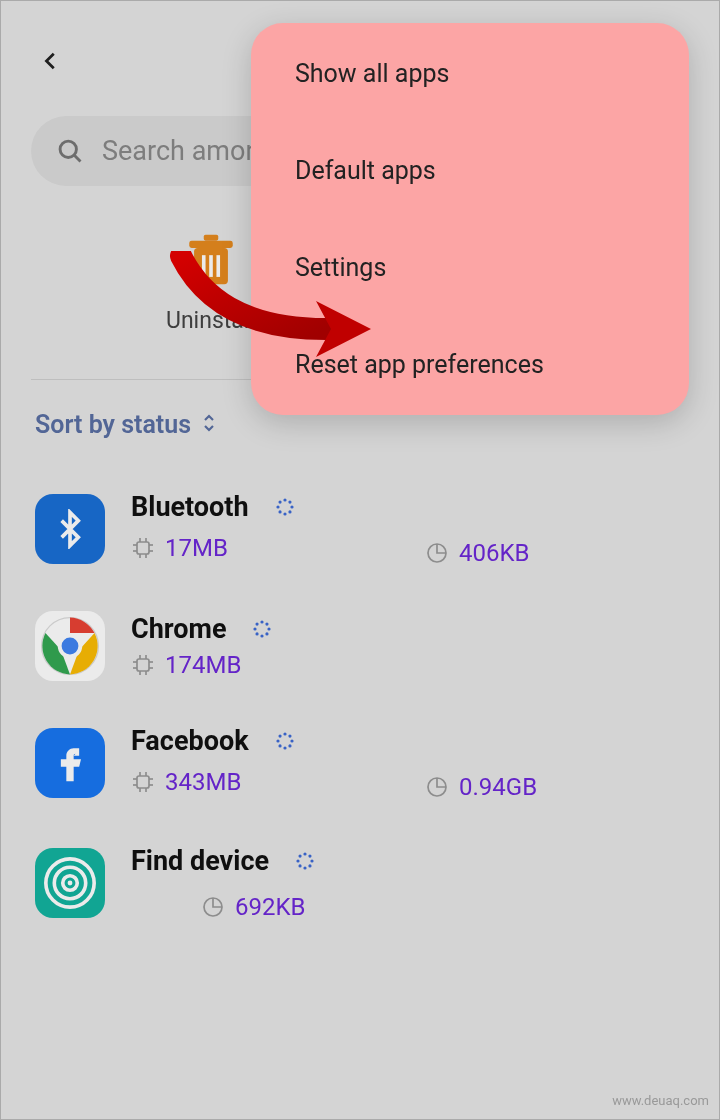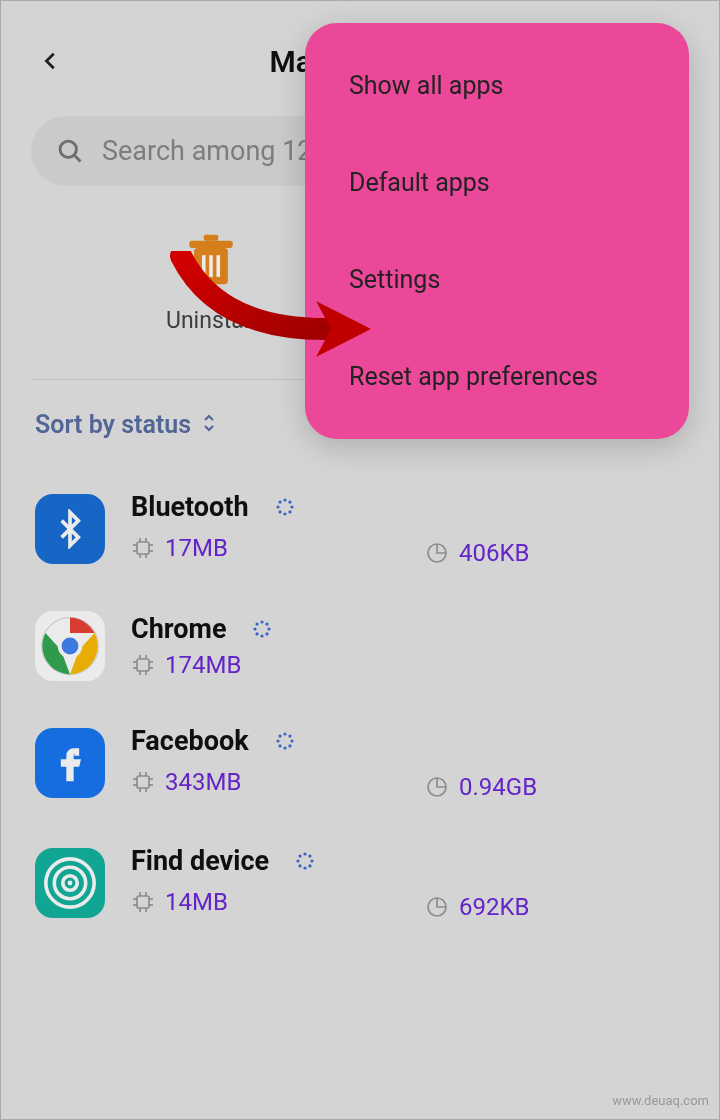--- a/index.html
+++ b/index.html
@@ -67,24 +67,24 @@
     .app-name { font-size: 27px; font-weight: 700; color: #111; }
     .dotted-badge { width: 20px; height: 20px; }
     .dotted-badge svg circle { fill: #3d6bd6; }
     .app-meta { display:flex; align-items:center; gap: 14px; margin-top: 6px; }
     .app-meta .col { display:flex; align-items:center; gap: 10px; width: 210px; }
     .app-meta .col svg { width: 24px; height: 24px; stroke:#999; stroke-width:1.7; fill:none; }
     .app-meta span { font-size: 24px; color: #6d28d9; }
     .col2 { margin-left: 70px; margin-top: 10px; }
     
     .popup {
-      position: absolute; top: 22px; right: 30px; width: 384px;
-      background: #ec4899; border-radius: 32px; z-index: 10;
+      position: absolute; top: 22px; right: 30px; width: 438px;
+      background: #fca5a5; border-radius: 32px; z-index: 10;
       box-shadow: 0 8px 30px rgba(0,0,0,0.18);
-      padding: 14px 0;
+      padding: 2px 0;
     }
     .popup-item {
       padding: 34px 44px; font-size: 25px; color: #222;
     }
     
     .red-arrow {
       position: absolute; top: 250px; left: 160px; z-index: 20;
       width: 220px; height: 120px; pointer-events:none;
     }
     .red-arrow svg { width: 100%; height: 100%; }
@@ -297,34 +297,20 @@
                 <circle cx="14.949747468305834" cy="14.949747468305832" r="1.6"></circle>
                 <circle cx="10" cy="17" r="1.6"></circle>
                 <circle cx="5.050252531694168" cy="14.949747468305834" r="1.6"></circle>
                 <circle cx="3" cy="10" r="1.6"></circle>
                 <circle cx="5.050252531694166" cy="5.050252531694168" r="1.6"></circle>
                 <circle cx="9.999999999999998" cy="3" r="1.6"></circle>
                 <circle cx="14.949747468305832" cy="5.050252531694166" r="1.6"></circle>
               </svg></span>
       </div>
       <div class="app-meta">
-        <div class="col">
-              <svg viewBox="0 0 24 24">
-                <rect x="6" y="6" width="12" height="12" rx="2"></rect>
-                <line x1="2" y1="9" x2="6" y2="9"></line>
-                <line x1="2" y1="15" x2="6" y2="15"></line>
-                <line x1="18" y1="9" x2="22" y2="9"></line>
-                <line x1="18" y1="15" x2="22" y2="15"></line>
-                <line x1="9" y1="2" x2="9" y2="6"></line>
-                <line x1="15" y1="2" x2="15" y2="6"></line>
-                <line x1="9" y1="18" x2="9" y2="22"></line>
-                <line x1="15" y1="18" x2="15" y2="22"></line>
-              </svg>
-              <span>14MB</span>
-            </div>
         <div class="col col2">
               <svg viewBox="0 0 24 24">
                 <circle cx="12" cy="12" r="9"></circle>
                 <path d="M12 3 L12 12 L21 12"></path>
               </svg>
               <span>692KB</span>
             </div>
       </div>
     </div>
       </div>

